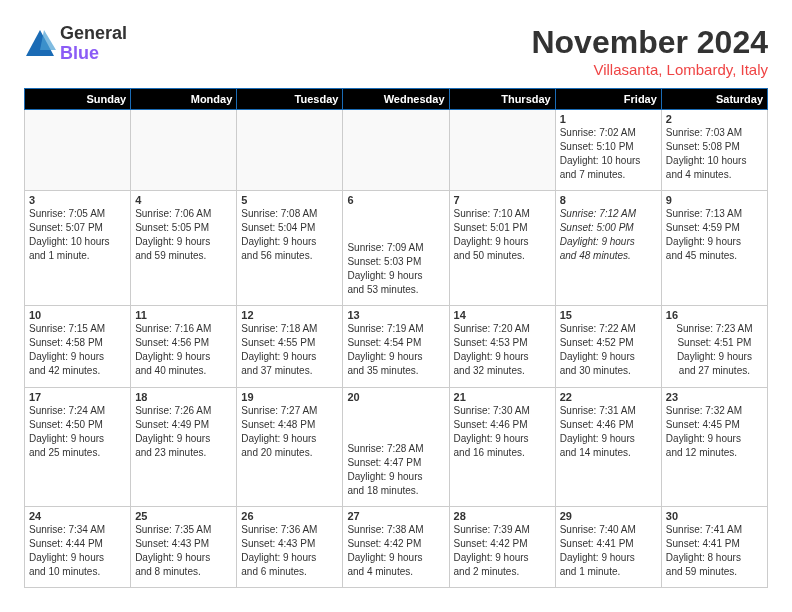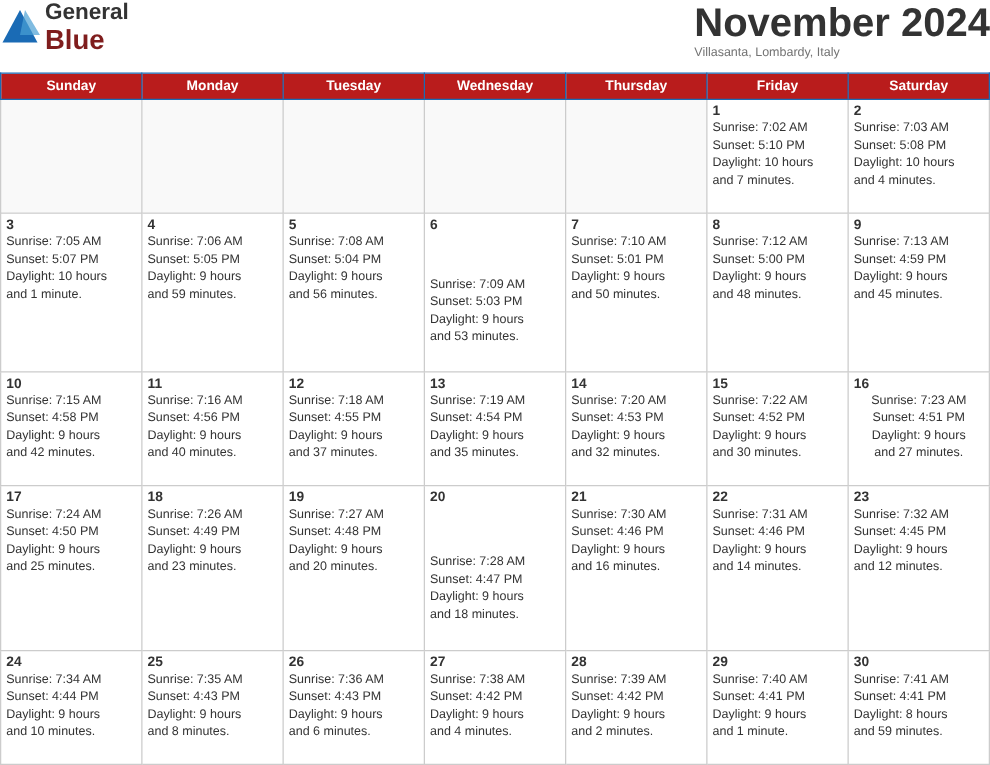--- a/index.html
+++ b/index.html
@@ -6,21 +6,21 @@
     body {
       font-family: Arial, sans-serif;
       background: #fff;
       width: 792px;
       height: 612px;
       overflow: hidden;
     }
     .page {
       width: 792px;
       height: 612px;
-      padding: 0;
+      padding: 24px;
       display: flex;
       flex-direction: column;
     }
     .header {
       display: flex;
       justify-content: space-between;
       align-items: flex-start;
       margin-bottom: 10px;
     }
     .logo {
@@ -31,54 +31,54 @@
       display: flex;
       flex-direction: column;
       line-height: 1.1;
     }
     .logo-general {
       font-size: 18px;
       font-weight: bold;
       color: #333;
     }
     .logo-blue {
-      font-size: 22px;
-      font-weight: bold;
-      color: #7f1d1d;
+      font-size: 18px;
+      font-weight: bold;
+      color: #8b5cf6;
     }
     .logo-icon {
       width: 32px;
       height: 32px;
       margin-right: 4px;
     }
     .title-block {
-      text-align: left;
+      text-align: right;
     }
     .month-title {
       font-size: 32px;
       font-weight: bold;
       color: #333;
     }
     .location {
-      font-size: 10px;
-      color: #737373;
+      font-size: 15px;
+      color: #ef4444;
     }
     .calendar {
       flex: 1;
       border-collapse: collapse;
       width: 100%;
       table-layout: fixed;
     }
     .calendar th {
-      background: #b91c1c;
+      background: #000000;
       color: #fff;
       font-size: 11px;
       font-weight: bold;
       padding: 4px 4px;
-      text-align: center;
+      text-align: right;
       border: 1px solid #1a6bb5;
     }
     .calendar td {
       border: 1px solid #ccc;
       vertical-align: top;
       padding: 3px 4px;
       font-size: 9px;
       color: #333;
       background: #fff;
       height: 78px;
@@ -185,21 +185,21 @@
           </td>
           <td>
             <span class="day-number">7</span>
             <div class="day-info" style="white-space: pre-line;">Sunrise: 7:10 AM
 Sunset: 5:01 PM
 Daylight: 9 hours
 and 50 minutes.</div>
           </td>
           <td>
             <span class="day-number">8</span>
-            <div class="day-info" style="white-space: pre-line;">Sunrise: 7:12 AM
+            <div class="day-info" style="white-space: pre-line; font-style: italic;">Sunrise: 7:12 AM
 Sunset: 5:00 PM
 Daylight: 9 hours
 and 48 minutes.</div>
           </td>
           <td>
             <span class="day-number">9</span>
             <div class="day-info" style="white-space: pre-line;">Sunrise: 7:13 AM
 Sunset: 4:59 PM
 Daylight: 9 hours
 and 45 minutes.</div>

